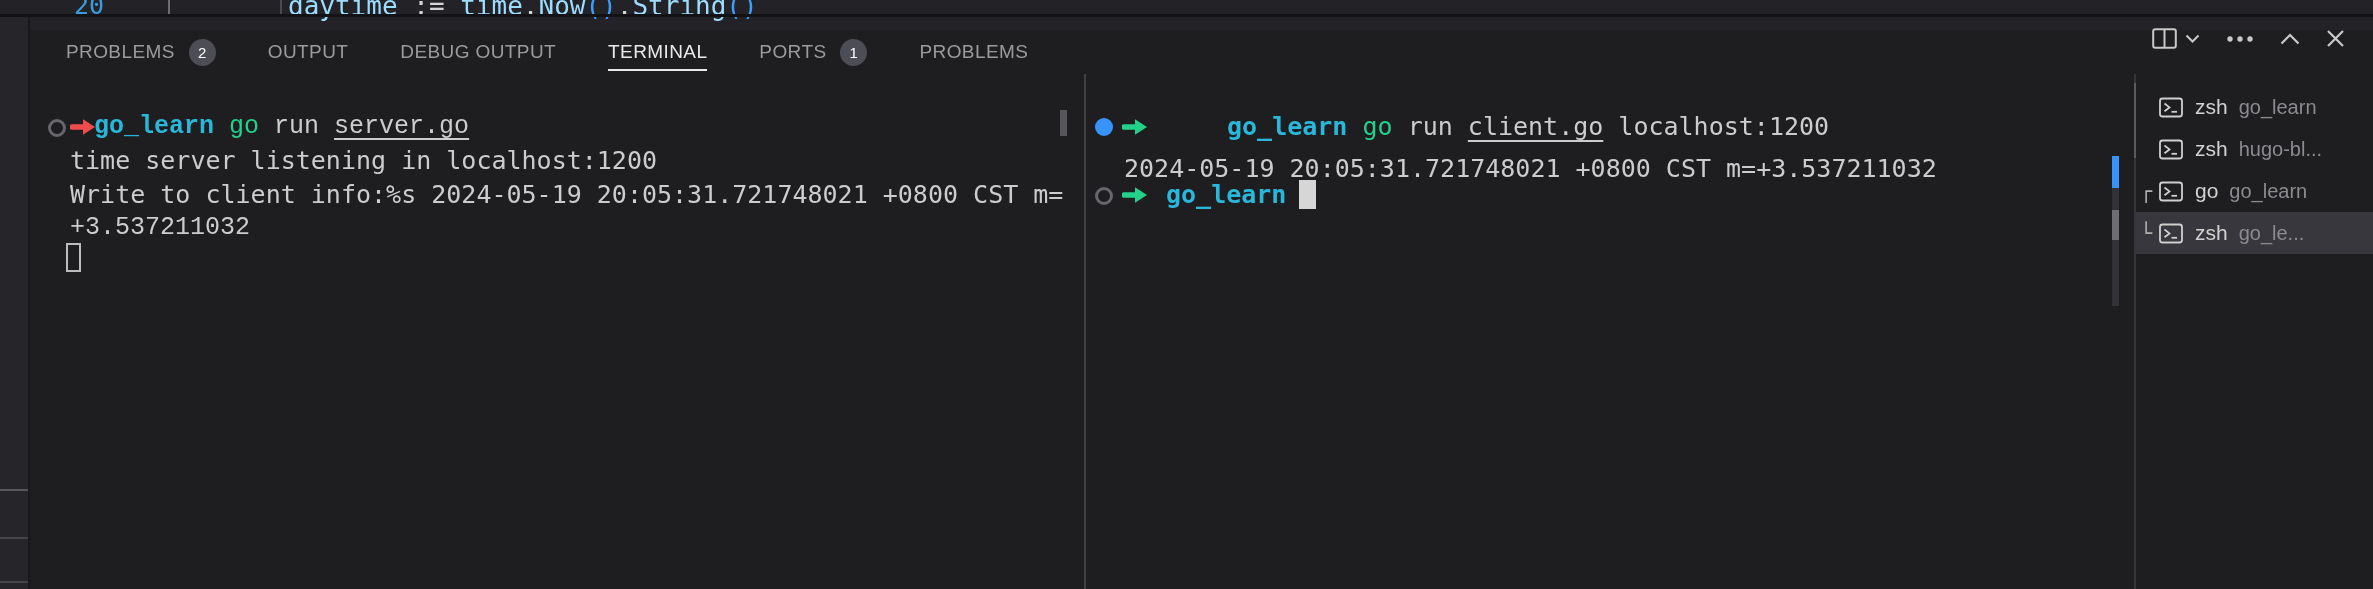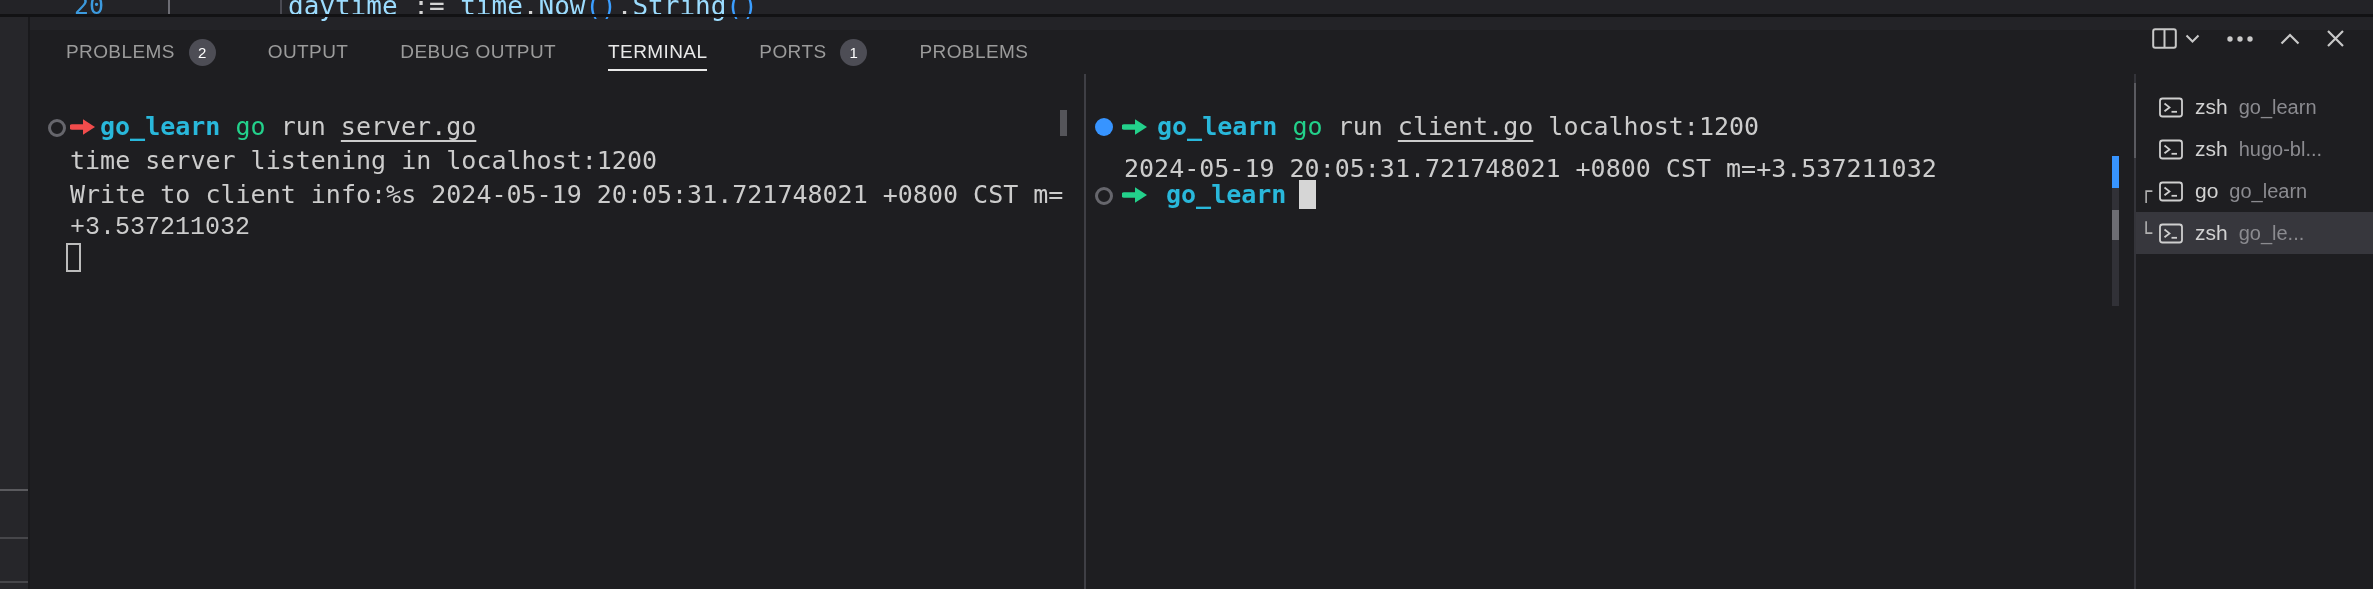--- a/index.html
+++ b/index.html
@@ -149,39 +149,39 @@
 </div>
 
 <div>
   <span class="dec hollow" style="left:48px;top:119px;"></span>
   <span class="arrow" style="left:70px;top:117px;">
     <svg width="28" height="20" viewBox="0 0 28 20">
         <path d="M2 10 H16" stroke="#f14c4c" stroke-width="5.5" stroke-linecap="round"></path>
         <path d="M13 2.2 L25 10 L13 17.8 Z" fill="#f14c4c"></path>
       </svg>
   </span>
-  <div class="tline" style="left:100px;top:110px;"><span class="u">go_learn</span><span class="g"> go</span><span> run </span><span class="f">server.go</span></div>
+  <div class="tline" style="left:94px;top:110px;font-family:Liberation Mono, monospace;"><span class="u">go_learn</span><span class="g"> go</span><span> run </span><span class="f">server.go</span></div>
   <div class="tline" style="left:70px;top:144px;">time server listening in localhost:1200</div>
   <div class="tline" style="left:70px;top:178px;">Write to client info:%s 2024-05-19 20:05:31.721748021 +0800 CST m=</div>
   <div class="tline" style="left:70px;top:211px;font-family:Liberation Mono, monospace;">+3.537211032</div>
   <div class="cursor-hollow"></div>
   <div class="lscroll"></div>
 </div>
 
 <div class="pane-divider"></div>
 
 <div>
   <span class="dec filled" style="left:1095px;top:118px;"></span>
   <span class="arrow" style="left:1122px;top:117px;">
     <svg width="28" height="20" viewBox="0 0 28 20">
         <path d="M2 10 H16" stroke="#23d18b" stroke-width="5.5" stroke-linecap="round"></path>
         <path d="M13 2.2 L25 10 L13 17.8 Z" fill="#23d18b"></path>
       </svg>
   </span>
-  <div class="tline" style="left:1157px;top:110px;"><span class="u">go_learn</span><span class="g"> go</span><span> run </span><span class="f">client.go</span><span> localhost:1200</span></div>
+  <div class="tline" style="left:1227px;top:110px;"><span class="u">go_learn</span><span class="g"> go</span><span> run </span><span class="f">client.go</span><span> localhost:1200</span></div>
   <div class="tline" style="left:1124px;top:152px;">2024-05-19 20:05:31.721748021 +0800 CST m=+3.537211032</div>
   <span class="dec hollow" style="left:1095px;top:187px;"></span>
   <span class="arrow" style="left:1122px;top:185px;">
     <svg width="28" height="20" viewBox="0 0 28 20">
         <path d="M2 10 H16" stroke="#23d18b" stroke-width="5.5" stroke-linecap="round"></path>
         <path d="M13 2.2 L25 10 L13 17.8 Z" fill="#23d18b"></path>
       </svg>
   </span>
   <div class="tline" style="left:1166px;top:178px;"><span class="u">go_learn</span><span class="cursor-block"></span></div>
   <div class="rscroll-track"></div>

